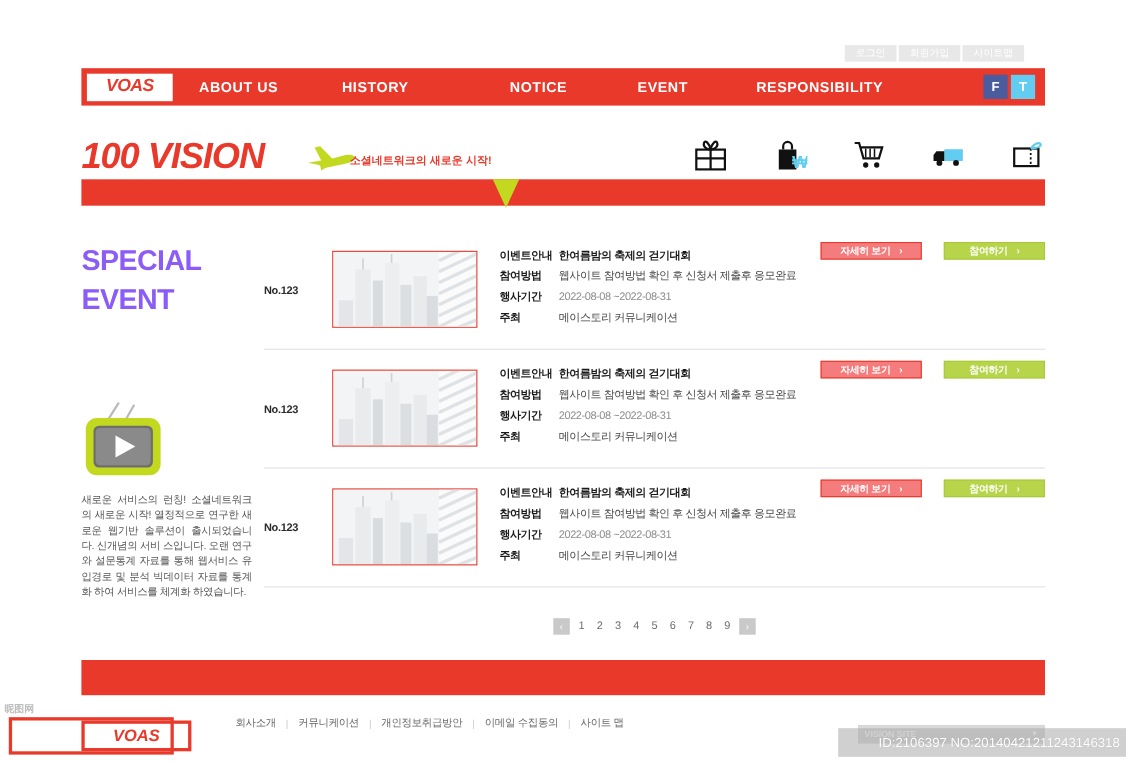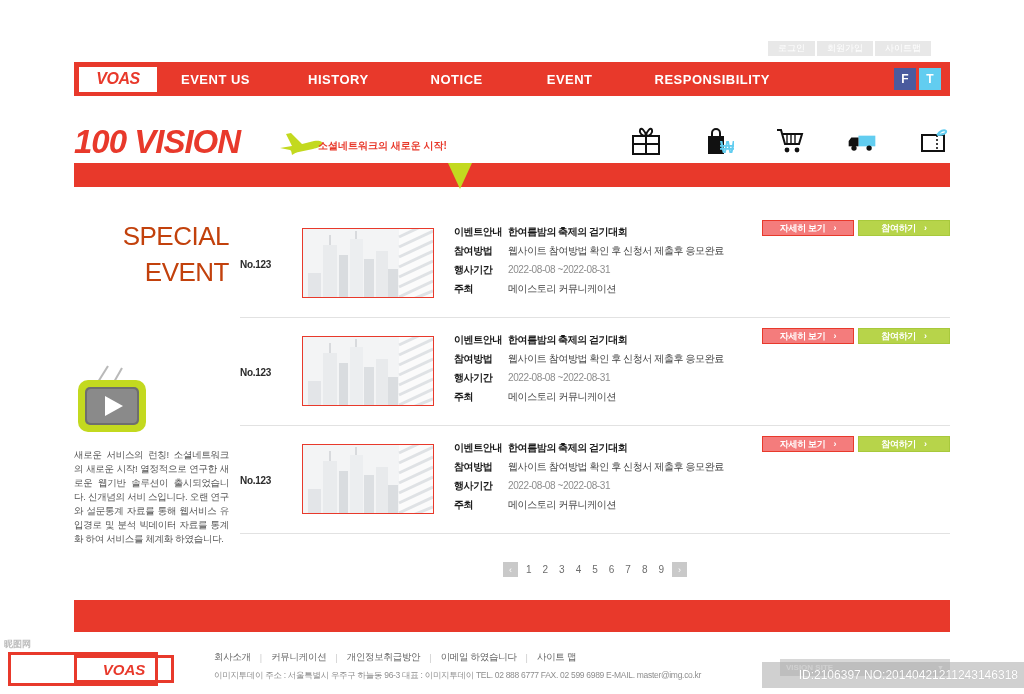--- a/index.html
+++ b/index.html
@@ -35,21 +35,21 @@
     font-size: 16px; font-weight: bold; font-style: italic;
     display: flex; align-items: center; justify-content: center;
     letter-spacing: -0.5px;
   }
   .nav-links { display: flex; align-items: center; flex: 1; margin-left: 24px; }
   .nav-link {
     color: #ffffff; font-size: 13px; font-weight: bold;
     letter-spacing: 0.5px; white-space: nowrap;
   }
   .nav-link:nth-child(1) { margin-right: 58px; }
-  .nav-link:nth-child(2) { margin-right: 62px; }
+  .nav-link:nth-child(2) { margin-right: 92px; }
   .nav-link:nth-child(3) { margin-right: 64px; }
   .nav-link:nth-child(4) { margin-right: 62px; }
   .nav-social { display: flex; margin-right: 9px; }
   .sns-btn {
     width: 22px; height: 22px; margin-left: 3px;
     display: flex; align-items: center; justify-content: center;
     color: #fff; font-size: 12px; font-weight: bold;
   }
   .sns-f { background: #4a5b9e; }
   .sns-t { background: #62cdf0; }
@@ -80,22 +80,22 @@
     position: absolute; left: 448px; top: 163px;
     width: 0; height: 0;
     border-left: 12px solid transparent;
     border-right: 12px solid transparent;
     border-top: 26px solid #c3d91f;
   }
 
   
   .sidebar { position: absolute; left: 74px; top: 218px; width: 155px; }
   .side-title {
-    font-size: 26px; font-weight: normal; color: #c2410c;
-    line-height: 36px; letter-spacing: -0.5px; text-align: right;
+    font-size: 26px; font-weight: bold; color: #8b5cf6;
+    line-height: 36px; letter-spacing: -0.5px;
   }
   .coming-wrap { position: relative; height: 140px; margin-top: 14px; }
   .coming-circle {
     position: absolute; left: 34px; top: 0;
     width: 108px; height: 108px; border-radius: 50%;
     background: #c3d91f;
     display: flex; flex-direction: column; align-items: center; justify-content: center;
   }
   .coming-circle span {
     color: #ffffff; font-size: 13px; font-weight: bold;
@@ -124,23 +124,23 @@
     border: 1px solid #e8392b; position: relative; overflow: hidden;
     background: #f4f5f6;
   }
   .ev-info { margin-left: 20px; padding-top: 4px; width: 330px; }
   .info-line { display: flex; margin-bottom: 5px; align-items: baseline; }
   .info-label {
     width: 54px; font-size: 10px; font-weight: bold;
     color: #1a1a1a; letter-spacing: -0.4px; flex-shrink: 0;
   }
   .info-value { font-size: 10px; color: #444; letter-spacing: -0.4px; white-space: nowrap; }
-  .info-value.strong { font-weight: bold; color: #1a1a1a; font-family: Liberation Serif, serif; }
+  .info-value.strong { font-weight: bold; color: #1a1a1a; }
   .info-value.date { color: #8d8d8d; }
-  .ev-actions { position: absolute; right: 0px; top: 10px; display: flex; gap: 4px; }
+  .ev-actions { position: absolute; right: 0px; top: 10px; display: flex; gap: 20px; }
   .btn {
     width: 92px; height: 16px;
     font-size: 9px; font-weight: bold; color: #ffffff;
     display: flex; align-items: center; justify-content: center; gap: 8px;
     letter-spacing: -0.3px;
   }
   .btn-detail { background: #f47c7c; border: 1px solid #e8392b; }
   .btn-join { background: #b7d44a; border: 1px solid #a8c93c; }
 
   
@@ -213,21 +213,21 @@
 
   <div class="utility-bar">
     <div class="utility-item">로그인</div>
     <div class="utility-item">회원가입</div>
     <div class="utility-item">사이트맵</div>
   </div>
 
   <div class="nav">
     <div class="nav-logo">VOAS</div>
     <div class="nav-links">
-      <div class="nav-link">EVENT  US</div>
+      <div class="nav-link">ABOUT  US</div>
       <div class="nav-link">HISTORY</div>
       <div class="nav-link">NOTICE</div>
       <div class="nav-link">EVENT</div>
       <div class="nav-link">RESPONSIBILITY</div>
     </div>
     <div class="nav-social">
       <div class="sns-btn sns-f">F</div>
       <div class="sns-btn sns-t">T</div>
     </div>
   </div>
@@ -498,25 +498,24 @@
   <div class="footer">
     <div class="footer-logo">VOAS</div>
     <div class="footer-body">
       <div class="footer-links">
         <a>회사소개</a>
         <span class="footer-sep">|</span>
         <a>커뮤니케이션</a>
         <span class="footer-sep">|</span>
         <a>개인정보취급방안</a>
         <span class="footer-sep">|</span>
-        <a>이메일 하였습니다</a>
+        <a>이메일 수집동의</a>
         <span class="footer-sep">|</span>
         <a>사이트 맵</a>
       </div>
-      <div class="footer-addr">이미지투데이    주소 : 서울특별시 우주구 하늘동 96-3   대표 : 이미지투데이  TEL. 02 888 6777  FAX. 02 599 6989 E-MAIL. master@img.co.kr</div>
     </div>
     <div class="family-select">
       <span>VISION SITE</span>
       <span class="caret">▼</span>
     </div>
   </div>
 
   <div class="wm-topleft">昵图网</div>
   <div class="wm-box"></div>
   <div class="wm-id-bg"></div>

